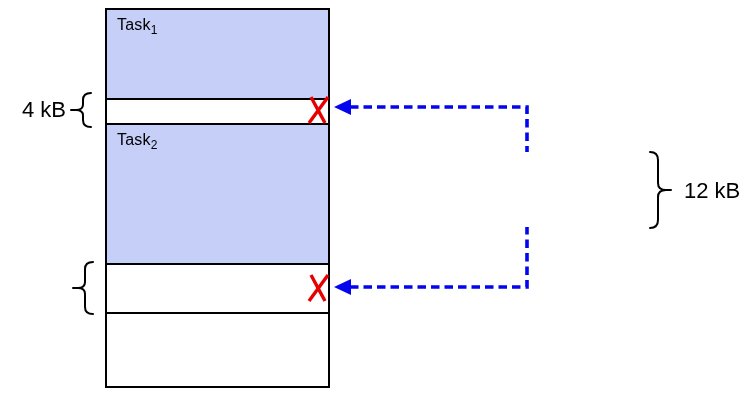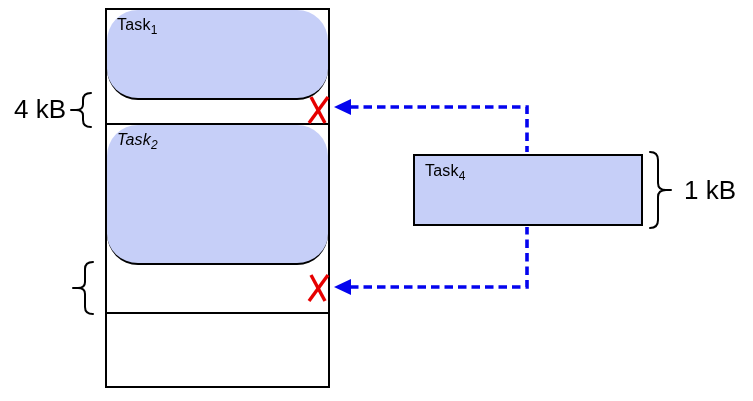--- a/index.html
+++ b/index.html
@@ -25,43 +25,43 @@
   .memory-column {
     position: absolute;
     left: 105px; top: 8px;
     width: 225px; height: 380px;
     border: 2px solid var(--border-black, #000);
     background: #fff;
     display: flex;
     flex-direction: column;
   }
   .seg { width: 100%; }
-  .seg.task { background: var(--task-fill, #c6cff8); border-radius: 31px; }
+  .seg.task { background: var(--task-fill, #c6cff8); }
   .seg.gap  { background: #fff; }
   .seg-task1 { height: 90px;  border-bottom: 2px solid var(--border-black,#000); }
   .seg-gap1  { height: 25px;  border-bottom: 2px solid var(--border-black,#000); }
-  .seg-task2 { height: 140px; border-bottom: 2px solid var(--border-black,#000); font-style: italic; }
+  .seg-task2 { height: 140px; border-bottom: 2px solid var(--border-black,#000); }
   .seg-gap2  { height: 49px;  border-bottom: 2px solid var(--border-black,#000); }
   .seg-task3 { flex: 1; }
   .task-label {
     display: inline-block;
     padding: 6px 0 0 10px;
     font-size: 16px;
     color: #000;
     letter-spacing: 0.2px;
   }
   .task-label sub {
     font-size: 12px;
     vertical-align: -4px;
     line-height: 0;
   }
   
   .size-label {
     position: absolute;
-    font-size: 26px;
+    font-size: 22px;
     color: #000;
     line-height: 23px;
     white-space: nowrap;
   }
   .gap1-size { left: 8px;  top: 98px;  width: 58px; text-align: right; }
   .gap2-size { left: 8px;  top: 275px; width: 58px; text-align: right; }
   .task4-size { left: 684px; top: 179px; text-align: left; }
   
   .brace { position: absolute; overflow: visible; }
   .brace path {
@@ -124,27 +124,24 @@
     <div class="seg task seg-task1">
       <span class="task-label"><span>Task</span><sub>1</sub></span>
     </div>
     <div class="seg gap seg-gap1"></div>
     <div class="seg task seg-task2">
       <span class="task-label"><span>Task</span><sub>2</sub></span>
     </div>
     <div class="seg gap seg-gap2"></div>
   </div>
 
-  <div class="task4-box">
-    <span class="task-label"><span>Task</span><sub>4</sub></span>
-  </div>
   <svg class="brace brace-12kb" width="26" height="78" viewBox="0 0 26 78">
     <path d="M3 1 Q11 1 11 9 L11 32 Q11 39 19 39 L24 39 L19 39 Q11 39 11 46 L11 69 Q11 77 3 77"></path>
   </svg>
-  <div class="size-label task4-size">1 kB</div>
+  <div class="size-label task4-size">12 kB</div>
 
   <svg class="connectors" viewBox="0 0 753 401">
     <path class="dash-line" d="M350 107 L527 107 L527 152"></path>
     <polygon class="arrow-head" points="334,107 351,99 351,115"></polygon>
     <path class="dash-line" d="M350 287 L527 287 L527 227"></path>
     <polygon class="arrow-head" points="334,287 351,279 351,295"></polygon>
   </svg>
 
   <svg class="x-mark x-gap1" width="24" height="30" viewBox="0 0 24 30">
     <line x1="5" y1="2" x2="19" y2="28"></line>

